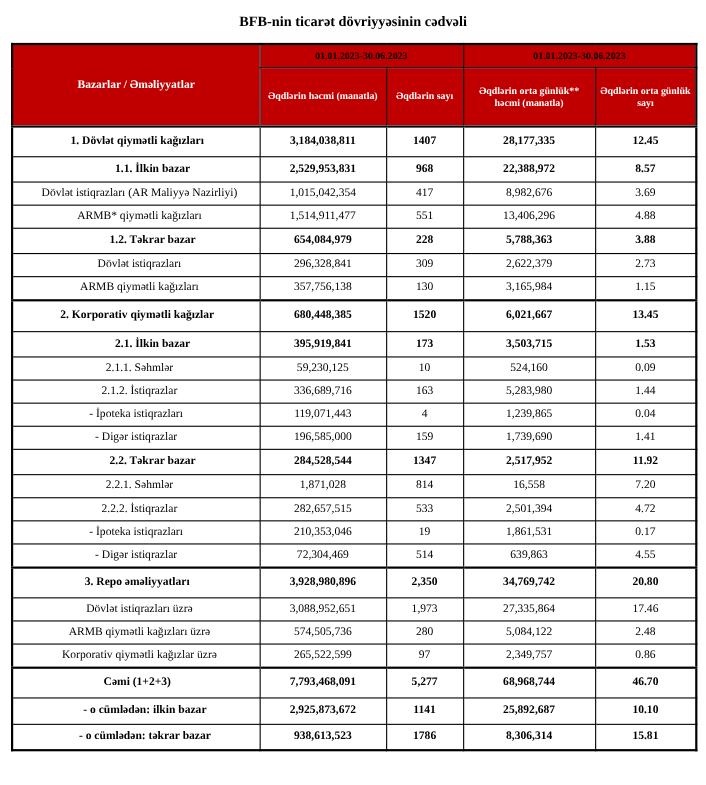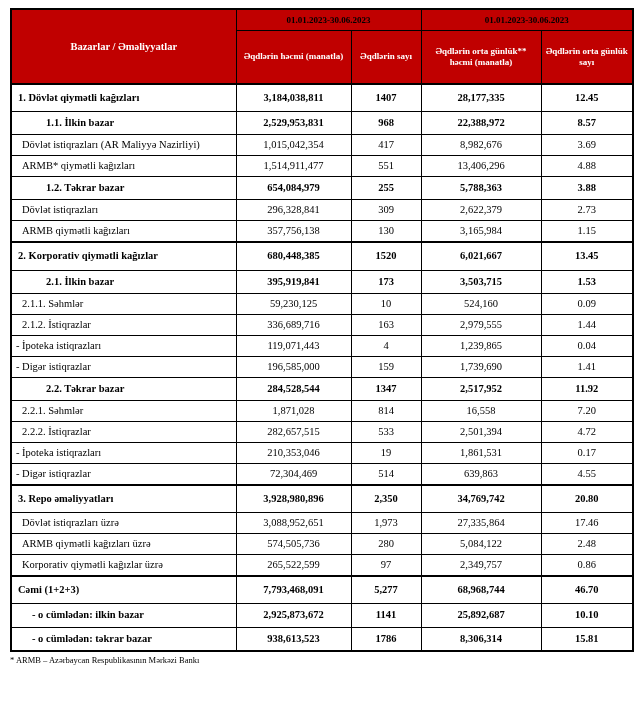--- a/index.html
+++ b/index.html
@@ -30,39 +30,40 @@
   thead th {
     background: var(--header_bg, #c00000);
     color: var(--header_text, #ffffff);
     font-weight: bold;
   }
   th.date-cell { color: var(--dates_text, #000000); font-size: 9px; padding: 5px 2px; margin-left: 24px; }
   th.col-label { font-size: 10.5px; padding: 18px; }
   th.sub { font-size: 9px; padding: 4px 3px; height: 44px; line-height: 1.25; }
   td { font-size: 10.5px; padding: 4px 4px; line-height: 1.15; }
   td.value-cell { text-align: center; }
-  td.label-cell { text-align: left; }
+  td.label-cell { text-align: center; }
   tr.item td.label-cell { padding-left: 10px; margin-left: 44px; }
   tr.item-dash td.label-cell { }
   tr.subsection td { font-weight: bold; padding-top: 5px; padding-bottom: 5px; margin-top: 46px; }
   tr.subsection td.label-cell { padding-left: 34px; }
   tr.section td, tr.total td {
     font-weight: bold;
     padding-top: 7px; padding-bottom: 7px;
     border-top-width: 2px;
   }
   tr.section td.label-cell, tr.total td.label-cell { padding-left: 6px; }
   tr.total-sub td { font-weight: bold; padding-top: 5px; padding-bottom: 5px; }
   tr.total-sub td.label-cell { padding-left: 20px; }
   .footnote { font-size: 8.5px; margin-top: 3px; }
 </style>
 </head>
 <body>
 
 <div class="page">
+  <div class="title">BFB-nin ticarət dövriyyəsinin cədvəli</div>
 
   <table>
     <colgroup>
       <col class="c1">
         <col class="c2">
         <col class="c3">
         <col class="c4">
         <col class="c5">
     </colgroup>
     <thead>
@@ -103,21 +104,21 @@
         <tr class="item">
           <td class="label-cell">ARMB* qiymətli kağızları</td>
           <td class="value-cell">1,514,911,477</td>
           <td class="value-cell">551</td>
           <td class="value-cell">13,406,296</td>
           <td class="value-cell">4.88</td>
         </tr>
         <tr class="subsection">
           <td class="label-cell">1.2. Təkrar bazar</td>
           <td class="value-cell">654,084,979</td>
-          <td class="value-cell">255</td>
+          <td class="value-cell">228</td>
           <td class="value-cell">5,788,363</td>
           <td class="value-cell">3.88</td>
         </tr>
         <tr class="item">
           <td class="label-cell">Dövlət istiqrazları</td>
           <td class="value-cell">296,328,841</td>
           <td class="value-cell">309</td>
           <td class="value-cell">2,622,379</td>
           <td class="value-cell">2.73</td>
         </tr>
@@ -146,21 +147,21 @@
           <td class="label-cell">2.1.1. Səhmlər</td>
           <td class="value-cell">59,230,125</td>
           <td class="value-cell">10</td>
           <td class="value-cell">524,160</td>
           <td class="value-cell">0.09</td>
         </tr>
         <tr class="item">
           <td class="label-cell">2.1.2. İstiqrazlar</td>
           <td class="value-cell">336,689,716</td>
           <td class="value-cell">163</td>
-          <td class="value-cell">2,979,555</td>
+          <td class="value-cell">5,283,980</td>
           <td class="value-cell">1.44</td>
         </tr>
         <tr class="item-dash">
           <td class="label-cell">- İpoteka istiqrazları</td>
           <td class="value-cell">119,071,443</td>
           <td class="value-cell">4</td>
           <td class="value-cell">1,239,865</td>
           <td class="value-cell">0.04</td>
         </tr>
         <tr class="item-dash">
@@ -250,14 +251,13 @@
         <tr class="total-sub">
           <td class="label-cell">- o cümlədən: təkrar bazar</td>
           <td class="value-cell">938,613,523</td>
           <td class="value-cell">1786</td>
           <td class="value-cell">8,306,314</td>
           <td class="value-cell">15.81</td>
         </tr>
       </tbody>
   </table>
 
-  <div class="footnote">* ARMB – Azərbaycan Respublikasının Mərkəzi Bankı</div>
 </div>
 
 </body></html>

